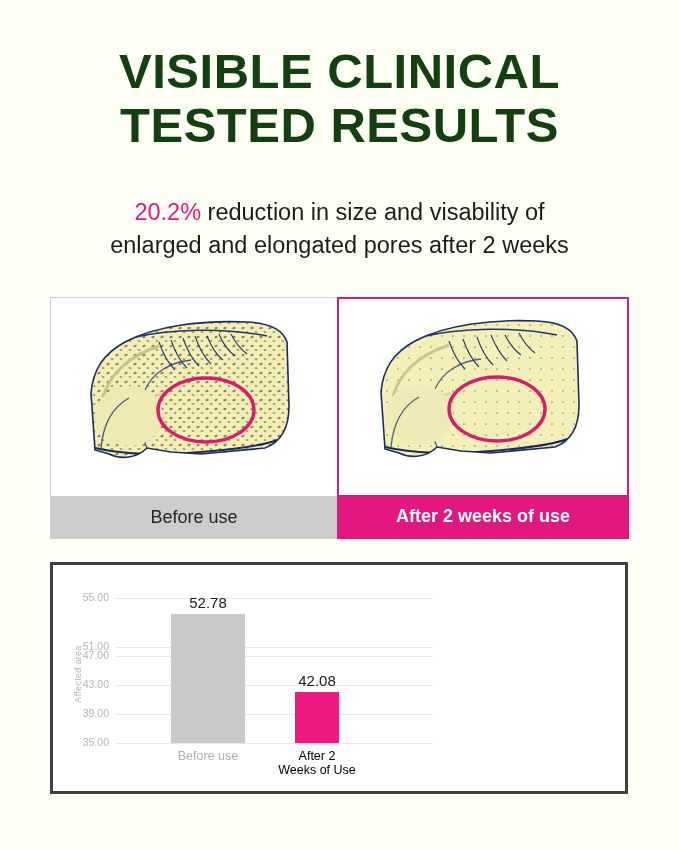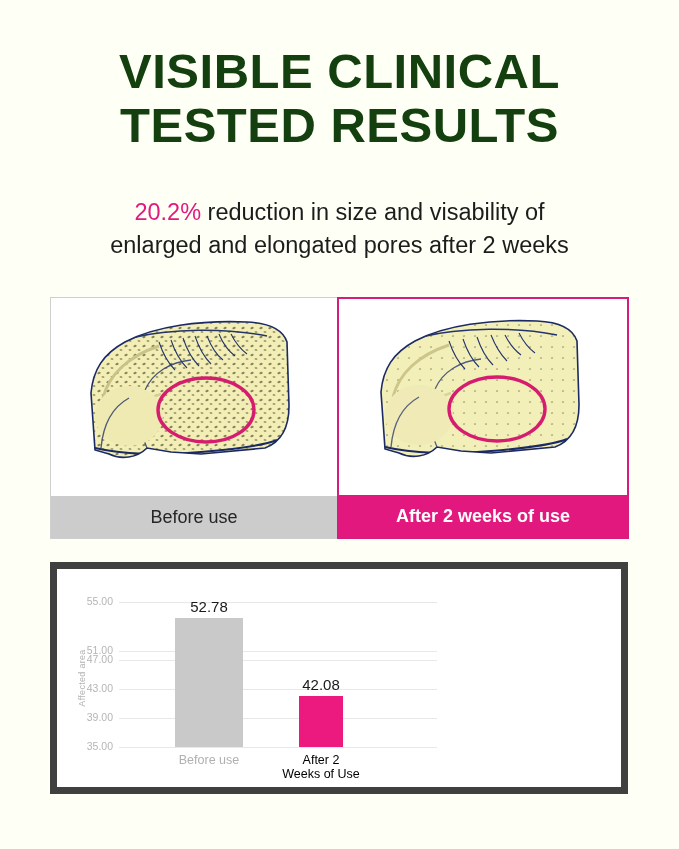--- a/index.html
+++ b/index.html
@@ -106,21 +106,21 @@
   .nose-svg { display: block; }
 
   
   .chart-card {
     position: absolute;
     left: 50px;
     top: 562px;
     width: 578px;
     height: 232px;
     background: #ffffff;
-    border: 7px solid #404040;
+    border: 3px solid #404040;
     box-sizing: border-box;
   }
   .plot {
     position: absolute;
     left: 0;
     top: 0;
     width: 400px;
     height: 232px;
   }
   .ylabel {
@@ -156,22 +156,23 @@
     color: #b5b5b5;
     font-size: 10.5px;
     white-space: nowrap;
   }
   .bar {
     position: absolute;
     bottom: 0;
   }
   .bar-before {
     left: 56px;
-    width: 68px;
+    width: 60px;
     background: #c9c9c9;
+    padding-left: 14px;
   }
   .bar-after {
     left: 180px;
     width: 44px;
     background: #ec1a7f;
   }
   .barval {
     position: absolute;
     bottom: 100%;
     left: 50%;

